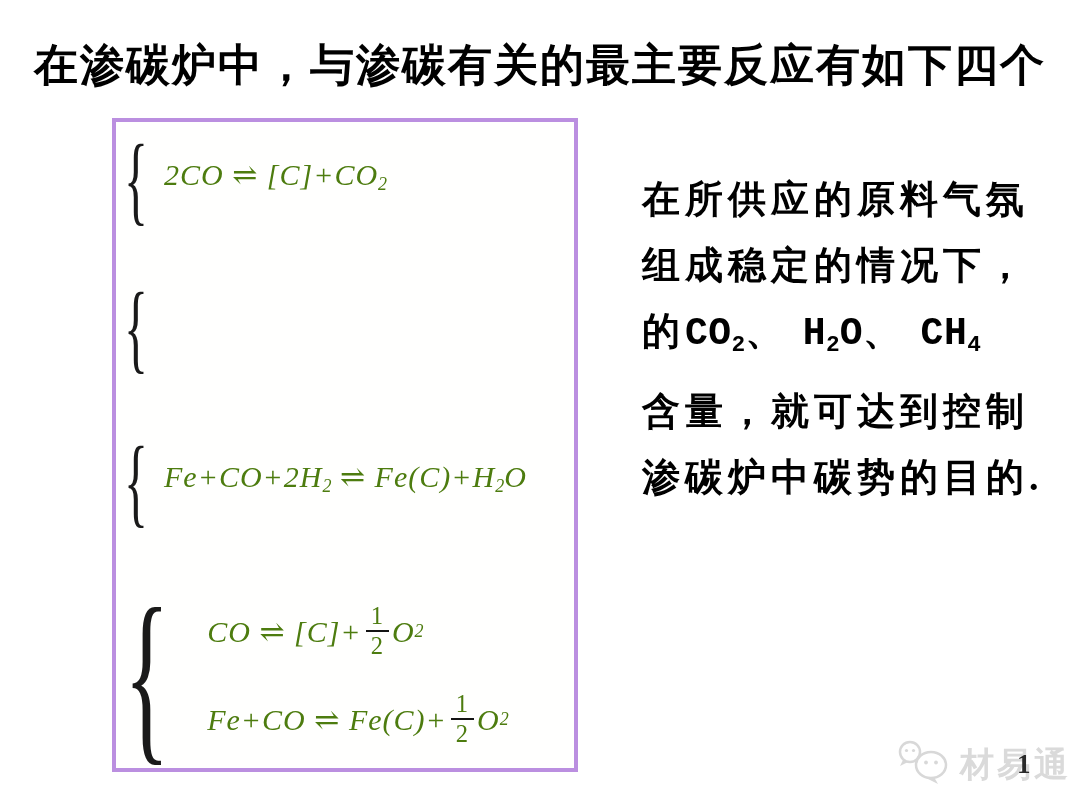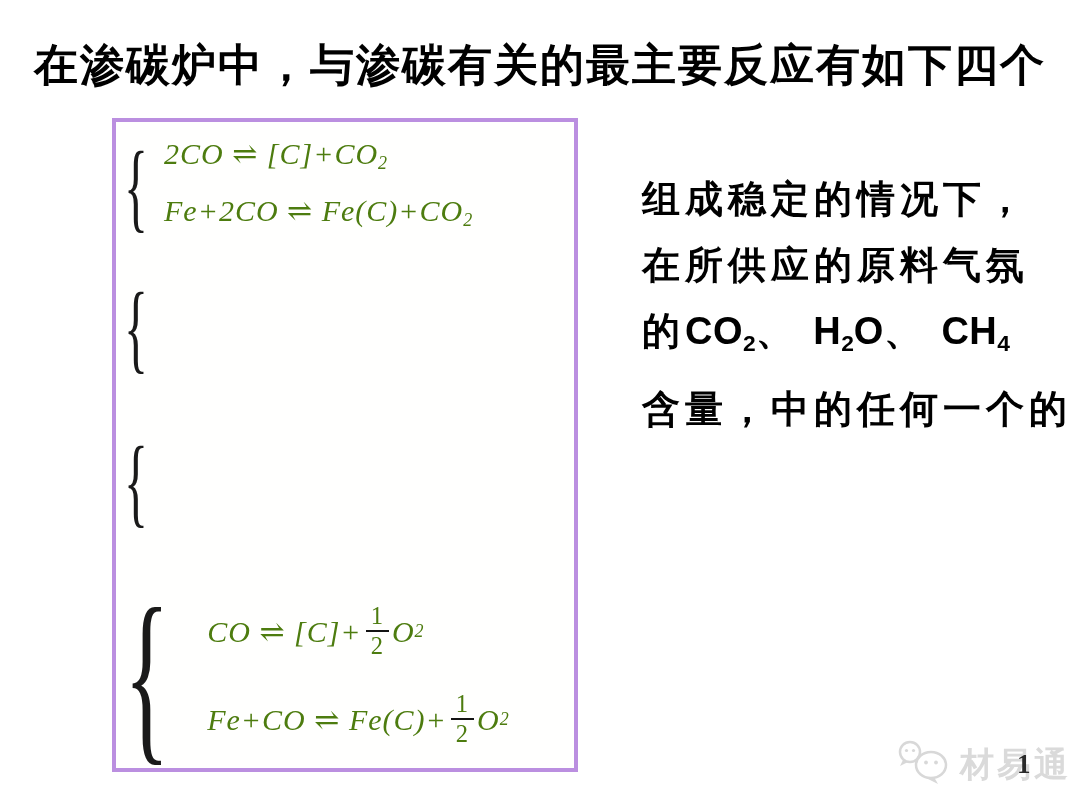--- a/index.html
+++ b/index.html
@@ -85,21 +85,21 @@
   .body-line{
     font-size:38px;
     line-height:66px;
     font-weight:bold;
     color:#000;
     letter-spacing:5px;
     white-space:nowrap;
     font-family:"Liberation Serif","DejaVu Serif",serif;
   }
   .chem{
-    font-family:Liberation Sans, sans-serif;
+    font-family:Liberation Mono, monospace;
     font-weight:bold;
     letter-spacing:0.5px;
   }
   .watermark{
     position:absolute;
     left:893px;top:738px;
     display:flex;
     align-items:center;
     gap:3px;
   }
@@ -125,57 +125,58 @@
 <div class="slide">
 
   <div class="title">在渗碳炉中，与渗碳有关的最主要反应有如下四个</div>
 
   <div class="eq-box">
 
     <div class="eq-group" style="top:8px;">
       <span class="brace small">{</span>
       <div class="eq-lines">
         <div class="eq-line">2CO ⇌ [C]+CO<sub>2</sub></div>
-        <div class="eq-line">Fe+2CO ⇌ Fe(C)+CO<sub>2</sub></div>
       </div>
     </div>
 
     <div class="eq-group" style="top:156px;">
       <span class="brace small">{</span>
       <div class="eq-lines">
       </div>
     </div>
 
     <div class="eq-group" style="top:310px;">
       <span class="brace small">{</span>
       <div class="eq-lines">
+        <div class="eq-line">Fe+CO+2H<sub>2</sub> ⇌ Fe(C)+H<sub>2</sub>O</div>
       </div>
     </div>
 
     <div class="eq-group g4" style="top:458px;">
       <span class="brace large">{</span>
       <div class="eq-lines">
         <div class="eq-line">CO ⇌ [C]+<span class="frac">
               <span class="fn">1</span>
               <span class="fd">2</span>
             </span>O<sub>2</sub></div>
         <div class="eq-line">Fe+CO ⇌ Fe(C)+<span class="frac">
               <span class="fn">1</span>
               <span class="fd">2</span>
             </span>O<sub>2</sub></div>
       </div>
     </div>
 
   </div>
 
   <div class="body-text">
+    <div class="body-line">在所供应的原料气氛</div>
     <div class="body-line">组成稳定的情况下，</div>
-    <div class="body-line">在所供应的原料气氛</div>
     <div class="body-line">的<span class="chem">CO<sub>2</sub></span>、 <span class="chem">H<sub>2</sub>O</span>、 <span class="chem">CH<sub>4</sub></span></div>
-    <div class="body-line">含量，中的任何一个的</div>
+    <div class="body-line">含量，就可达到控制</div>
+    <div class="body-line">渗碳炉中碳势的目的.</div>
   </div>
 
   <div class="watermark">
     <span>
       <svg width="64" height="50" viewBox="0 0 64 50" fill="none">
         <circle cx="17" cy="14" r="10" stroke="#d8d8d8" stroke-width="2.5" fill="#ffffff"></circle>
         <circle cx="13.5" cy="12.5" r="1.6" fill="#d8d8d8"></circle>
         <circle cx="20.5" cy="12.5" r="1.6" fill="#d8d8d8"></circle>
         <path d="M10 22 L7 28 L15 24 Z" fill="#d8d8d8"></path>
         <ellipse cx="38" cy="27" rx="15" ry="13" stroke="#d8d8d8" stroke-width="2.5" fill="#ffffff"></ellipse>

